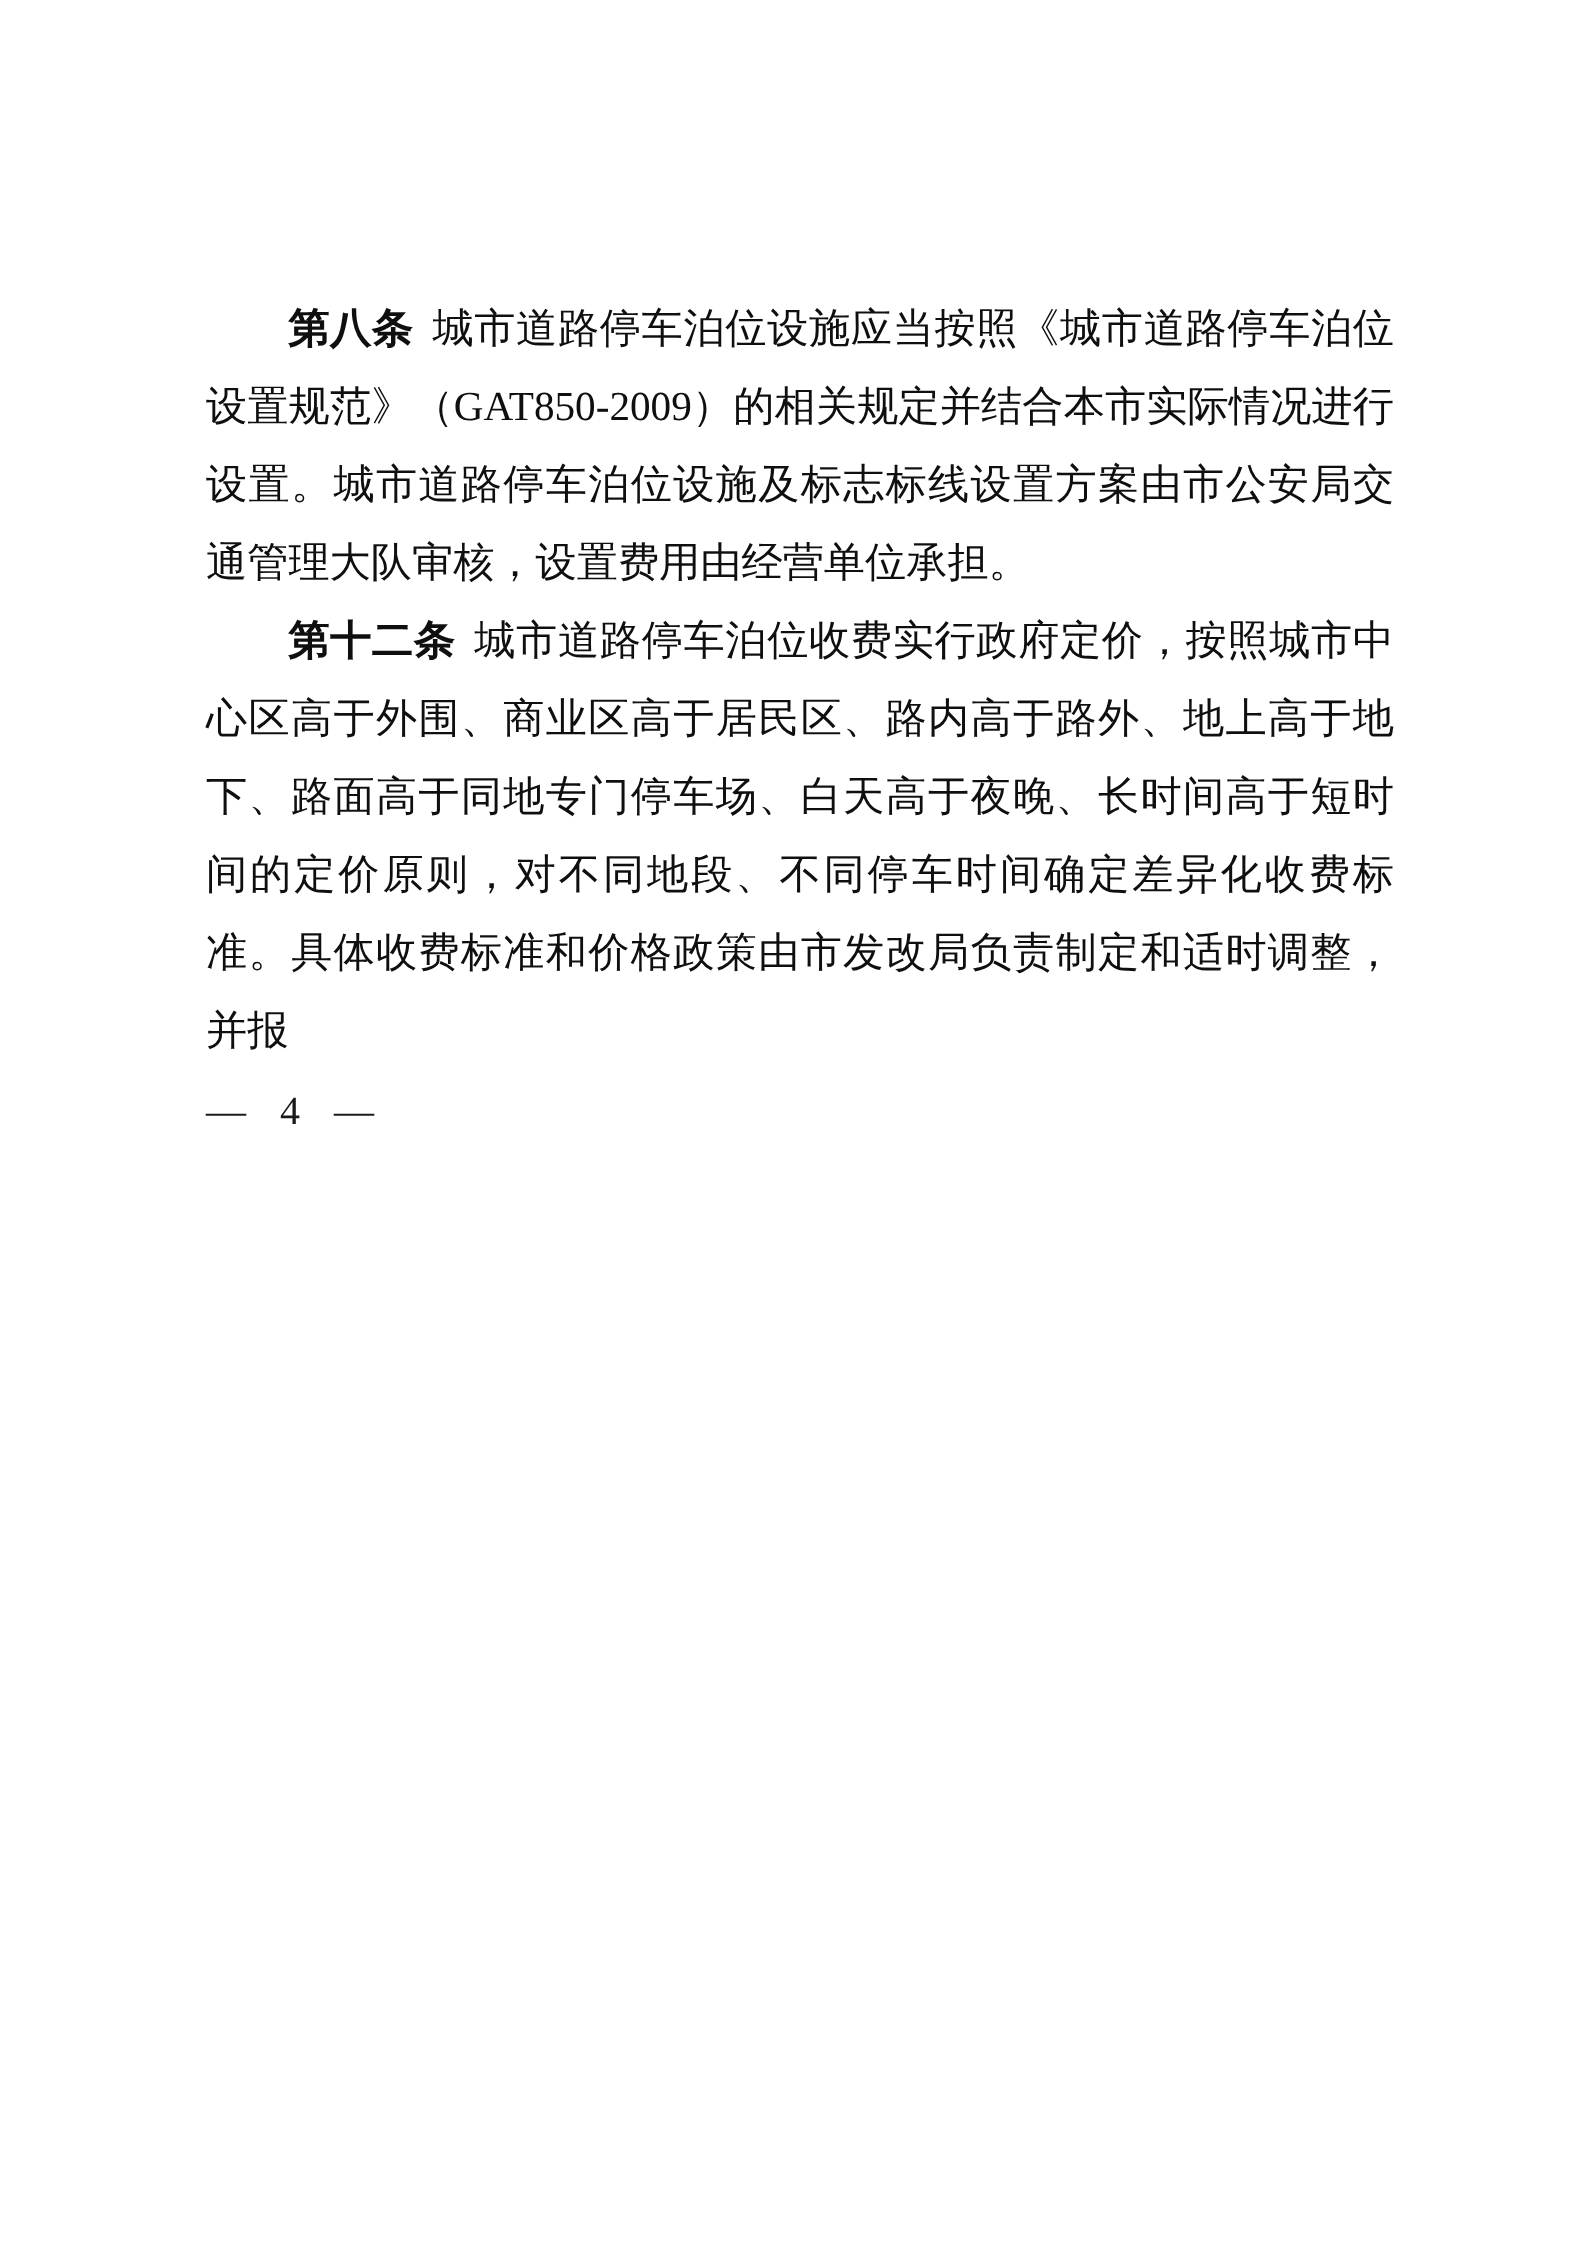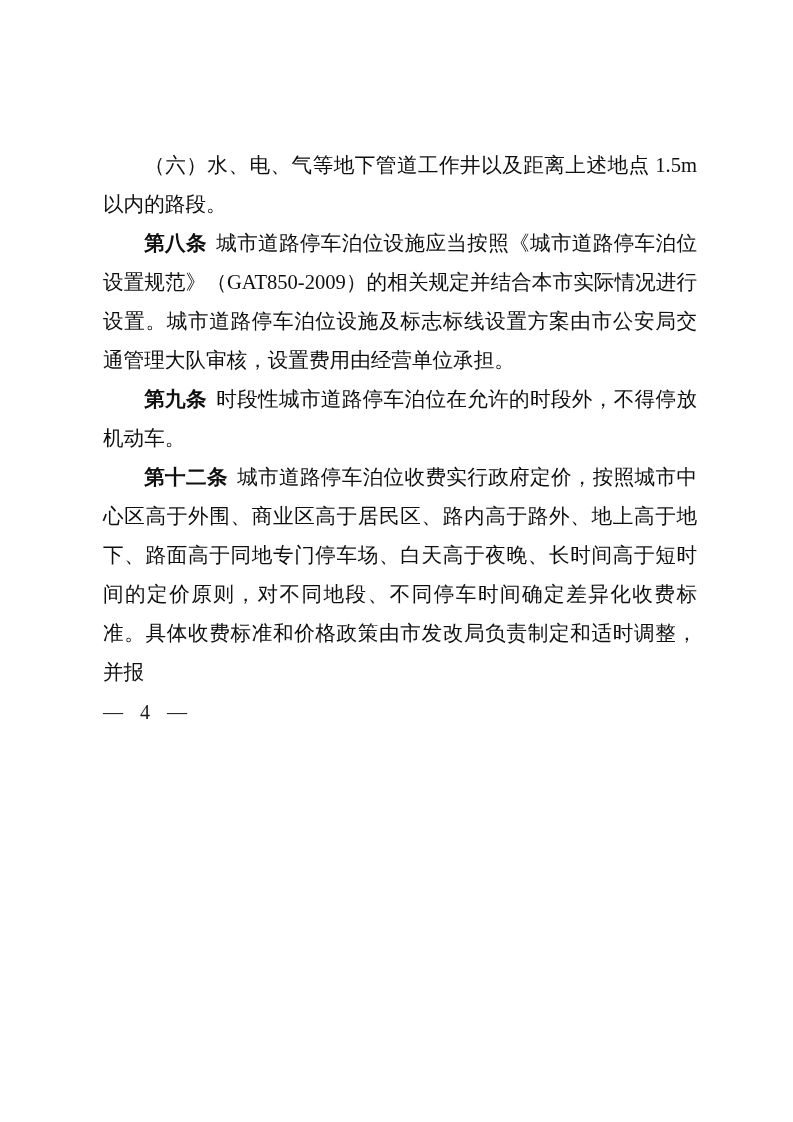--- a/index.html
+++ b/index.html
@@ -53,25 +53,23 @@
     word-spacing: 10px;
     letter-spacing: 1px;
   }
 </style>
 </head>
 <body>
 
 <div class="page">
   <div class="doc-body">
 
-    <p class="para"><span>（六）水、电、气等地下管道工作井以及距离上述地点 1.5m 以内的路段。</span></p>
 
     <p class="para"><span class="lead">第八条</span><span>城市道路停车泊位设施应当按照《城市道路停车泊位设置规范》（GAT850-2009）的相关规定并结合本市实际情况进行设置。城市道路停车泊位设施及标志标线设置方案由市公安局交通管理大队审核，设置费用由经营单位承担。</span></p>
 
-    <p class="para"><span class="lead">第九条</span><span>时段性城市道路停车泊位在允许的时段外，不得停放机动车。</span></p>
 
 
 
     <p class="para"><span class="lead">第十二条</span><span>城市道路停车泊位收费实行政府定价，按照城市中心区高于外围、商业区高于居民区、路内高于路外、地上高于地下、路面高于同地专门停车场、白天高于夜晚、长时间高于短时间的定价原则，对不同地段、不同停车时间确定差异化收费标准。具体收费标准和价格政策由市发改局负责制定和适时调整，并报</span></p>
 
     <p class="footer-line">— 4 —</p>
 
   </div>
 </div>
 

